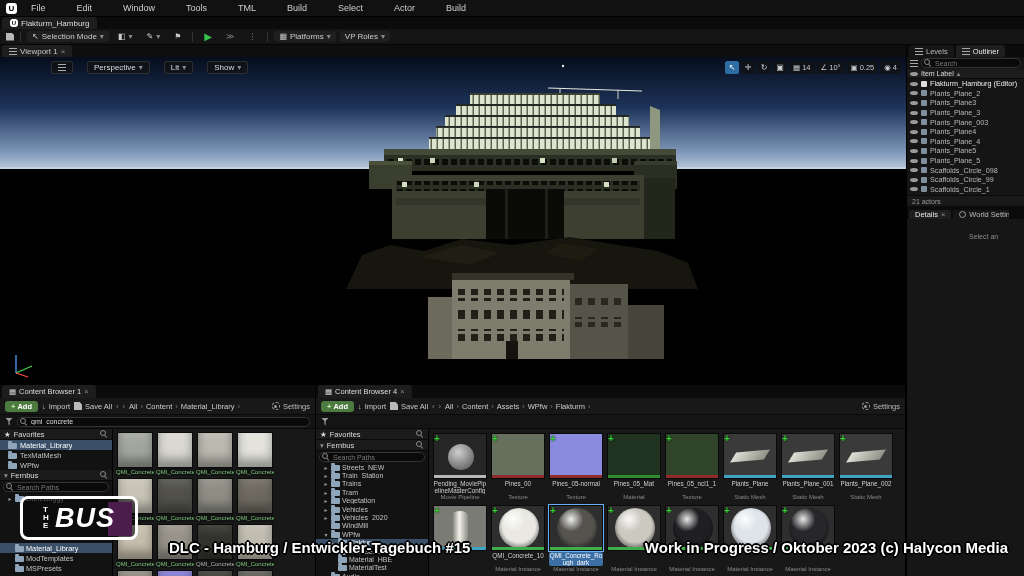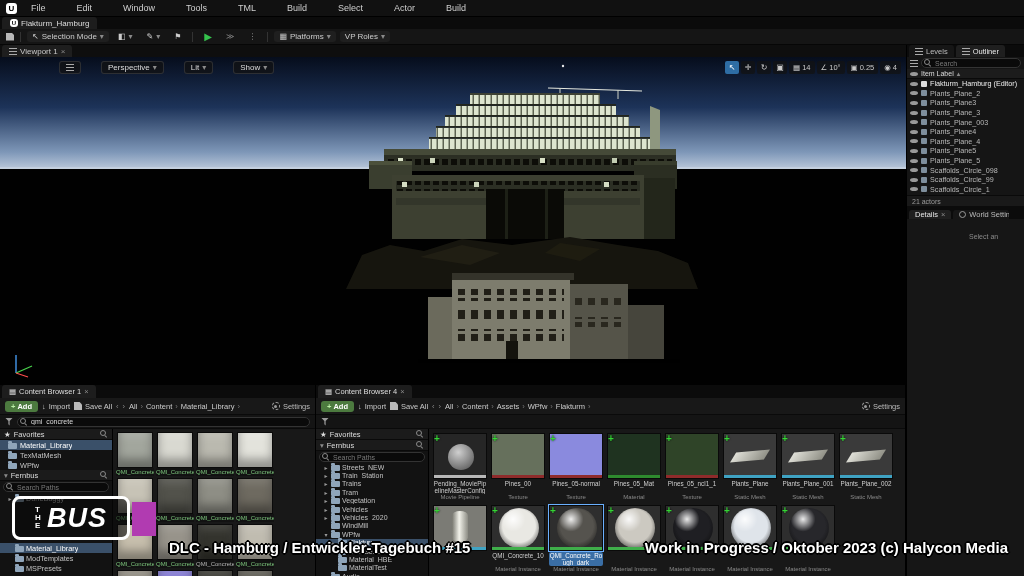--- a/index.html
+++ b/index.html
@@ -17,21 +17,21 @@
 .tbtn{display:inline-flex;align-items:center;gap:3px;padding:1px 5px;background:#1f1f1f;border-radius:3px;color:#ccc;}
 .tbtn.flat{background:transparent;}
 .sep{width:1px;height:10px;background:#333;margin:0 2px;}
 .play{color:#35c24d;font-size:10px;line-height:10px;}
 .dim{color:#8a8a8a;}
 
 .vp-tabs{position:absolute;left:0;top:45px;width:906px;height:12px;background:#0e0e0e;display:flex;padding-left:2px;}
 .vp-tab{display:flex;align-items:center;gap:3px;background:#1e1e1e;padding:0 7px;font-size:8px;border-radius:3px 3px 0 0;}
 .viewport{position:absolute;left:0;top:57px;width:906px;height:328px;background:#000;overflow:hidden;}
 .viewport svg.scene{position:absolute;left:0;top:0;}
-.vp-ol-left{position:absolute;left:11px;top:4px;display:flex;gap:20px;z-index:2;padding-left:48px;}
+.vp-ol-left{position:absolute;left:3px;top:4px;display:flex;gap:14px;z-index:2;padding-left:48px;}
 .pill{background:rgba(18,18,18,.72);border:1px solid rgba(90,90,90,.4);border-radius:3px;padding:1px 6px;font-size:8px;color:#ddd;display:inline-flex;align-items:center;gap:3px;}
 .vp-ol-right{position:absolute;right:5px;top:4px;display:flex;gap:2px;align-items:center;z-index:2;}
 .vbtn{width:14px;height:13px;background:rgba(18,18,18,.72);border-radius:2px;display:inline-flex;align-items:center;justify-content:center;font-size:8px;color:#c9c9c9;}
 .vbtn.active{background:#2e6da4;color:#fff;}
 .vchip{height:13px;background:rgba(18,18,18,.72);border-radius:2px;display:inline-flex;align-items:center;gap:2px;padding:0 4px;font-size:7.5px;color:#c9c9c9;}
 .gizmo{position:absolute;left:8px;bottom:6px;z-index:2;}
 
 .rpanel{position:absolute;left:906px;top:45px;width:118px;height:531px;background:#101010;border-left:1px solid #000;}
 .rtabs{display:flex;height:12px;background:#0b0b0b;padding-left:2px;gap:2px;}
 .rtab{display:flex;align-items:center;gap:3px;padding:0 6px;font-size:7.5px;background:#161616;color:#bbb;border-radius:3px 3px 0 0;white-space:nowrap;overflow:hidden;}
@@ -112,21 +112,21 @@
 .i-folder::before{content:"";position:absolute;left:0;top:-2px;width:4px;height:2px;background:inherit;border-radius:1px 1px 0 0;}
 .i-eye{display:inline-block;width:8px;height:4px;background:#9a9a9a;border-radius:50%;flex:none;}
 .i-bars{display:inline-block;width:8px;height:7px;background:repeating-linear-gradient(to bottom,#aaa 0 1px,transparent 1px 3px);flex:none;}
 .i-floppy{display:inline-block;width:8px;height:8px;background:#b9b9b9;clip-path:polygon(0 0,70% 0,100% 30%,100% 100%,0 100%);flex:none;}
 .i-funnel{display:inline-block;width:8px;height:8px;background:#9a9a9a;clip-path:polygon(0 0,100% 0,58% 45%,58% 100%,42% 85%,42% 45%);flex:none;}
 .i-globe{display:inline-block;width:7px;height:7px;border:1px solid #9a9a9a;border-radius:50%;flex:none;}
 
 .caption{position:absolute;top:539px;font-weight:bold;font-size:15px;color:#fff;white-space:nowrap;z-index:30;text-shadow:-2px 0 #000,2px 0 #000,0 -2px #000,0 2px #000,-1px -1px #000,1px -1px #000,-1px 1px #000,1px 1px #000;}
 .cap-left{left:129px;padding-left:40px;}
 .cap-right{right:16px;}
-.logo-wrap{position:absolute;left:12px;top:496px;z-index:31;width:144px;height:48px;}
+.logo-wrap{position:absolute;left:20px;top:496px;z-index:31;width:112px;height:48px;}
 .logo-mag{position:absolute;right:0;top:6px;width:24px;height:34px;background:#b13bb1;}
 .logo-box{position:absolute;left:0;top:0;width:118px;height:44px;border:3px solid #fff;border-radius:8px;background:rgba(8,8,8,.6);display:flex;align-items:center;justify-content:center;gap:3px;}
 .logo-the{width:9px;font-size:8px;line-height:8px;font-weight:bold;word-break:break-all;color:#fff;}
 .logo-bus{font-size:27px;font-weight:bold;font-style:italic;color:#fff;letter-spacing:1px;}
 </style>
 </head>
 <body>
 
 <div class="menubar">
   <span class="uelogo">U</span>

